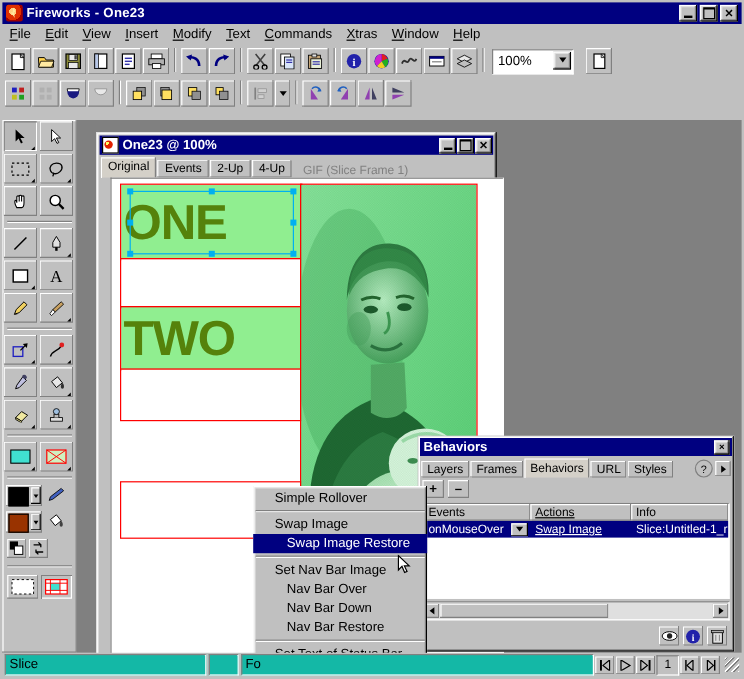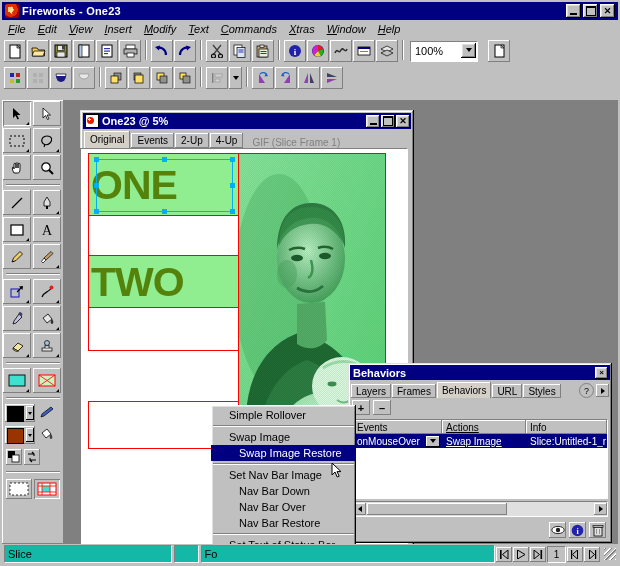--- a/index.html
+++ b/index.html
@@ -16,21 +16,21 @@
      clip-path:polygon(50% 0,100% 45%,60% 45%,85% 100%,0 50%,40% 50%);}
   .sysbtns{margin-left:auto;display:flex;gap:2px;margin-right:3px;}
   .sysbtn{width:15px;height:14px;background:#c0c0c0;display:flex;align-items:center;justify-content:center;
      font-size:8px;font-family:"Liberation Sans",sans-serif;color:#000;line-height:1;
      box-shadow:inset -1px -1px 0 #000, inset 1px 1px 0 #fff, inset -2px -2px 0 #808080, inset 2px 2px 0 #dfdfdf;}
   .glyph-min{width:7px;height:2px;background:#000;margin-top:6px;}
   .glyph-max{width:8px;height:7px;border:1px solid #000;border-top-width:2px;}
   .glyph-close{font-size:9px;font-weight:bold;}
 
   
-  #menubar{position:absolute;left:2px;top:20px;width:616px;height:17px;background:#c0c0c0;display:flex;align-items:center;font-style:italic;}
+  #menubar{position:absolute;left:2px;top:20px;width:616px;height:17px;background:#c0c0c0;display:flex;align-items:center;}
   .menu{padding:1px 6px;font-size:11px;color:#000;cursor:default;}
   .menu u{text-decoration:underline;}
 
   
   #toolbar1{position:absolute;left:2px;top:38px;width:616px;height:26px;background:#c0c0c0;display:flex;align-items:center;}
   #toolbar2{position:absolute;left:2px;top:66px;width:616px;height:24px;background:#c0c0c0;display:flex;align-items:center;}
   .tbtn{width:22px;height:22px;margin:0 0 0 1px;background:#c0c0c0;display:flex;align-items:center;justify-content:center;
      box-shadow:inset -1px -1px 0 #808080, inset 1px 1px 0 #fff;position:relative;}
   .tbtn svg{display:block;}
   .tsep{width:7px;height:22px;}
@@ -82,21 +82,21 @@
   .doc-sysbtn{width:14px;height:13px;background:#c0c0c0;display:flex;align-items:center;justify-content:center;
      box-shadow:inset -1px -1px 0 #000, inset 1px 1px 0 #fff, inset -2px -2px 0 #808080, inset 2px 2px 0 #dfdfdf;}
 
   #doctabs{position:absolute;left:4px;top:21px;right:4px;height:17px;display:flex;align-items:flex-end;}
   .dtab{height:15px;padding:0 6px;margin-right:1px;background:#c0c0c0;display:flex;align-items:center;font-size:10px;
      box-shadow:inset -1px -1px 0 #808080, inset 1px 1px 0 #fff;border-bottom:none;}
   .dtab.active{height:17px;background:#d4d0c8;box-shadow:inset -1px 0 0 #808080, inset 1px 1px 0 #fff;font-weight:normal;}
   .dtablabel{color:#000;}
   .gifinfo{margin-left:8px;font-size:10px;color:#808080;}
 
-  #canvaswrap{position:absolute;left:0;top:38px;width:326px;height:404px;background:#fff;
+  #canvaswrap{position:absolute;left:12px;top:38px;width:326px;height:404px;background:#fff;
      border:1px solid;border-color:#808080 #fff #fff #808080;overflow:hidden;text-align:center;}
   #canvas{position:absolute;left:8px;top:5px;width:296px;height:400px;background:#fff;}
 
   .slice{position:absolute;outline:1px solid #ff0000;box-sizing:border-box;}
   .txtslice{background:#90ee90;display:flex;align-items:center;justify-content:flex-start;overflow:hidden;}
   .txtslice span{font-family:"Liberation Sans",sans-serif;font-weight:bold;font-size:41px;color:#55820b;
      letter-spacing:-1px;line-height:1;padding-left:2px;white-space:nowrap;}
   .blankslice{background:#fff;}
   .sel-handles{position:absolute;border:1px solid #00b0f0;box-sizing:border-box;}
   .sel-handles i{position:absolute;width:5px;height:5px;background:#00b0f0;}
@@ -644,21 +644,21 @@
           </svg>
         </div>
     </div>
   </div>
 
   <div id="workspace">
 
     <div id="docwin">
       <div id="doctitle">
         <div class="doc-icon"></div>
-        <div class="dt">One23 @  5%</div>
+        <div class="dt">One23 @  100%</div>
         <div class="doc-sysbtns">
           <div class="doc-sysbtn">
               <div class="glyph-min" style="margin-top:5px"></div>
             </div>
           <div class="doc-sysbtn">
               <div class="glyph-max"></div>
             </div>
           <div class="doc-sysbtn">
               <span class="glyph-close">✕</span>
             </div>
@@ -870,22 +870,22 @@
 
   </div>
 
   <div id="ctxmenu">
     <div class="mi">Simple Rollover</div>
     <div class="misep"></div>
     <div class="mi">Swap Image</div>
     <div class="mi ind hl">Swap Image Restore</div>
     <div class="misep"></div>
     <div class="mi">Set Nav Bar Image</div>
+    <div class="mi ind">Nav Bar Over</div>
     <div class="mi ind">Nav Bar Down</div>
-    <div class="mi ind">Nav Bar Over</div>
     <div class="mi ind">Nav Bar Restore</div>
     <div class="misep"></div>
     <div class="mi">Set Text of Status Bar</div>
   </div>
 
   <div id="cursor">
     <svg width="12" height="18">
         <path d="M1 1 L1 13 L4 10 L6.2 15 L8.2 14.2 L6 9.6 L10 9.6 Z" fill="#fff" stroke="#000" stroke-width="1"></path>
       </svg>
   </div>

